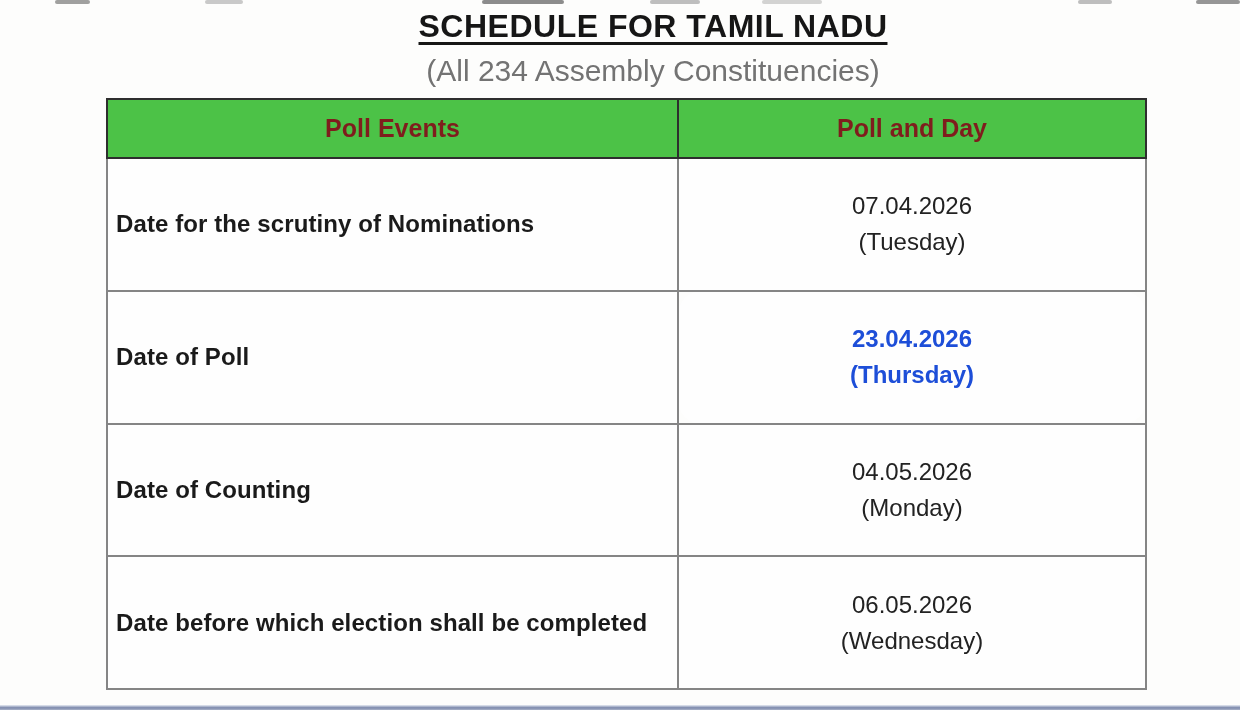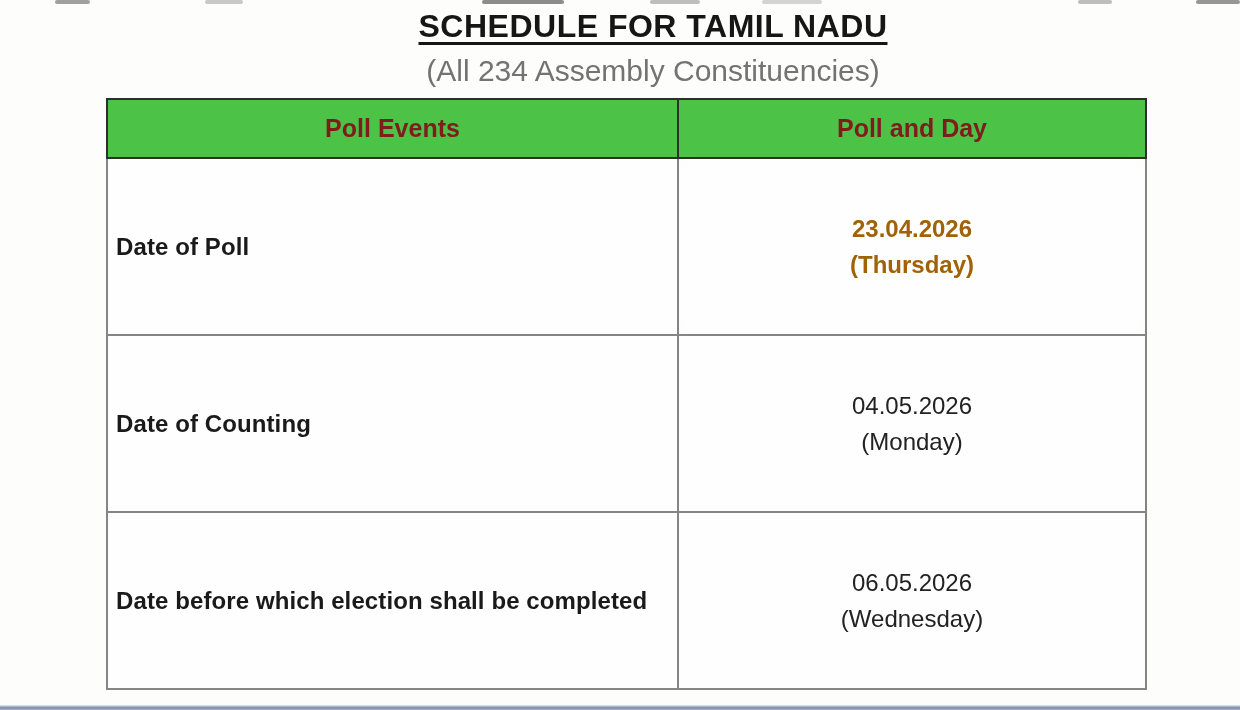--- a/index.html
+++ b/index.html
@@ -84,21 +84,21 @@
     color: #1a1a1a;
   }
   td.date-cell {
     text-align: center;
     padding: 2px 4px;
     line-height: 1.5;
     color: #222222;
   }
   tr.emph td.date-cell {
     font-weight: bold;
-    color: #a16207;
+    color: #1d4ed8;
     border-radius: 24px;
   }
 
   .bottom-bar {
     position: absolute;
     left: 0;
     bottom: 0;
     width: 1240px;
     height: 5px;
     background: linear-gradient(#e9edf4, #7b88ab 55%, #aab3c9);
@@ -125,20 +125,27 @@
     <col class="col-event">
     <col class="col-date">
   </colgroup>
   <thead>
     <tr>
       <th>Poll Events</th>
       <th>Poll and Day</th>
     </tr>
   </thead>
   <tbody>
+    <tr>
+      <td class="event-cell">Date for the scrutiny of Nominations</td>
+      <td class="date-cell">
+        <div>07.04.2026</div>
+        <div>(Tuesday)</div>
+      </td>
+    </tr>
     <tr class="emph">
       <td class="event-cell">Date of Poll</td>
       <td class="date-cell">
         <div>23.04.2026</div>
         <div>(Thursday)</div>
       </td>
     </tr>
     <tr>
       <td class="event-cell">Date of Counting</td>
       <td class="date-cell">

